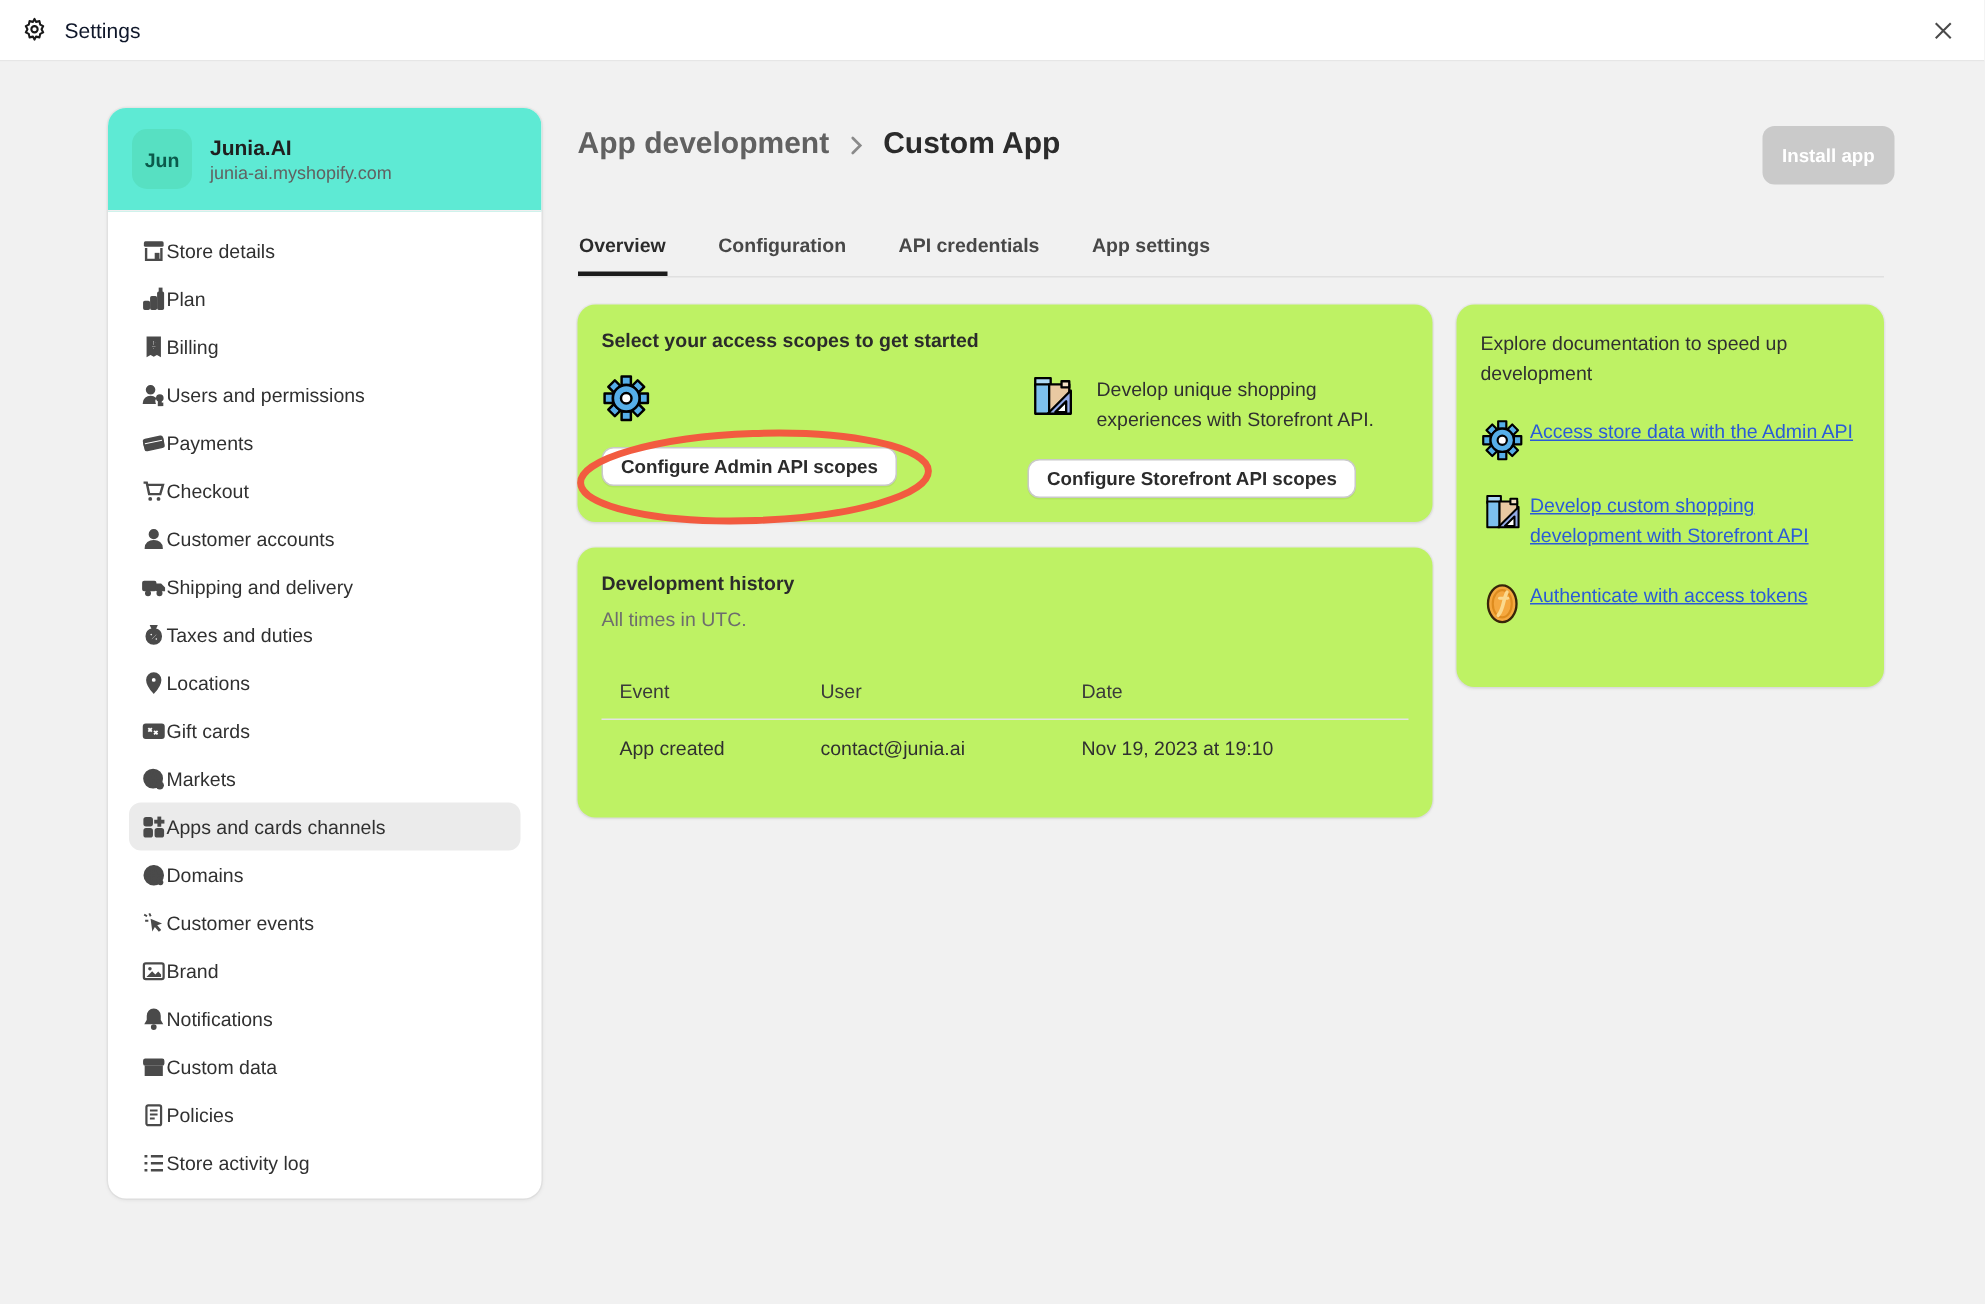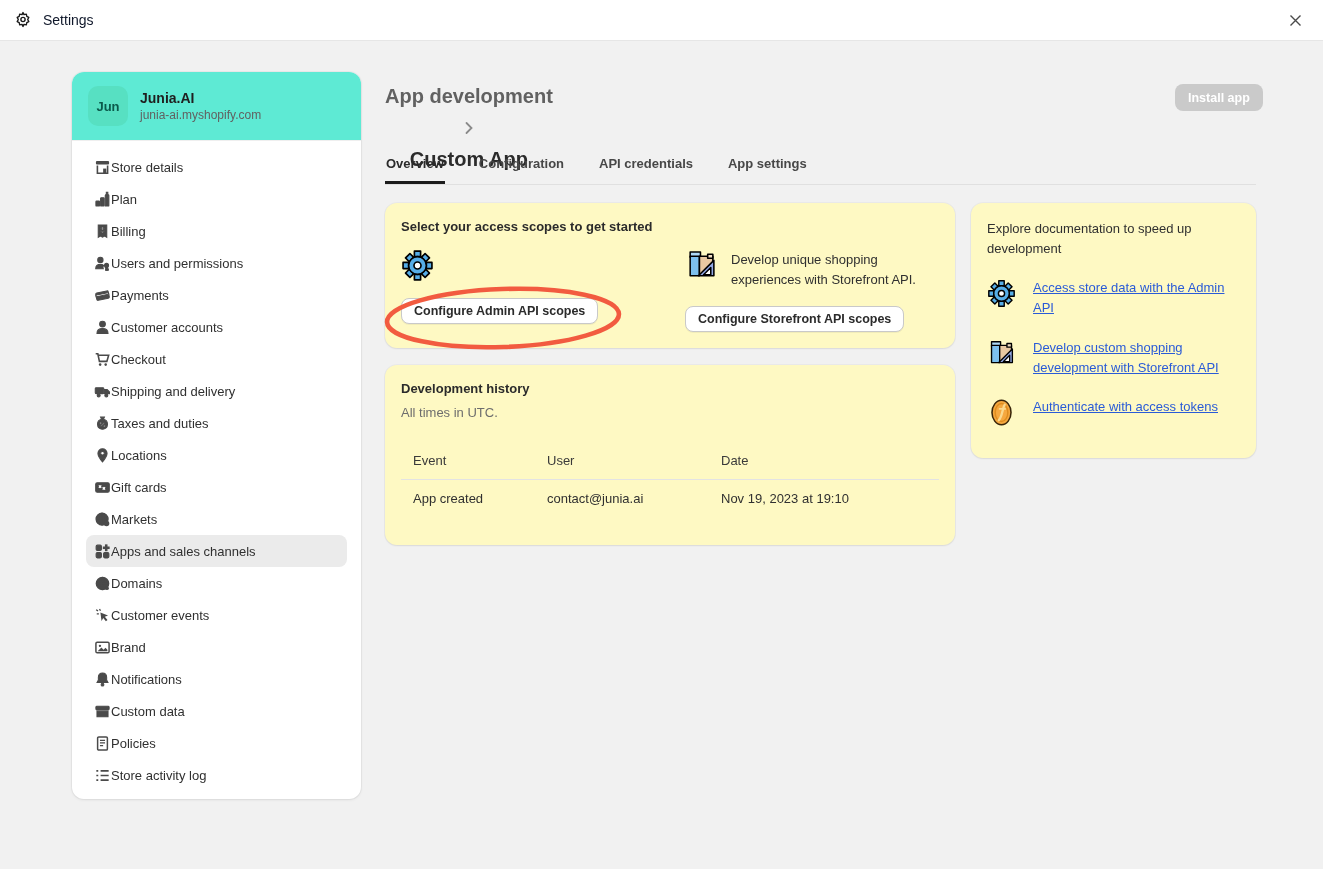--- a/index.html
+++ b/index.html
@@ -46,42 +46,42 @@
   .sitem {
     height:32px; display:flex; align-items:center; 
     padding:0 8px; border-radius:8px; cursor:pointer; color:#303030;
   }
   .sitem svg { width:17px; height:17px; flex:0 0 auto; }
   .sitem.active { background:#ebebeb; }
   .sicon { fill:#4a4a4a; stroke:#4a4a4a; }
   
   .crumbs {
     position:absolute; left:385px; top:85px;
-    display:flex; align-items:center; gap:13px;flex-direction:column;
+    display:flex; align-items:center; gap:13px;
   }
   .crumb-parent { font-size:20px; font-weight:700; color:#616161; cursor:pointer; }
   .crumb-current { font-size:20px; font-weight:700; color:#2b2b2b; }
   .crumb-sep { width:10px; height:14px; }
   .install-btn {
-    position:absolute; left:1175px; top:84px; height:27px; padding:0 13px;
+    position:absolute; left:1175px; top:84px; height:39px; padding:0 13px;
     background:#cacaca; color:#ffffff; font-weight:600; font-size:12.5px;
     border:none; border-radius:8px; display:flex; align-items:center;
   }
   
   .tabs {
     position:absolute; left:385px; top:150px; width:871px;
     display:flex; gap:33px; border-bottom:1px solid #e0e0e0;
   }
   .tab {
     padding:6px 1px 13px; font-size:13px; font-weight:600; color:#474747; cursor:pointer;
   }
   .tab.active { color:#2b2b2b; box-shadow:inset 0 -3px 0 #1c1c1c; }
   
   .card {
-    position:absolute; background:#fef9c3; border-radius:12px;
+    position:absolute; background:#bef264; border-radius:12px;
     box-shadow:0 1px 2px rgba(0,0,0,.07), 0 0 0 1px rgba(0,0,0,.03);
     padding:16px;
   }
   .card-scopes { left:385px; top:203px; width:570px; height:145px; }
   .card-history { left:385px; top:365px; width:570px; height:180px; }
   .card-docs { left:971px; top:203px; width:285px; height:255px; }
   .card-title { font-size:13px; font-weight:700; color:#2b2b2b; }
   .scopes-grid {
     margin-top:15px; display:grid; grid-template-columns:272px 1fr; column-gap:12px;
   }
@@ -98,21 +98,21 @@
   .annotation { position:absolute; left:380px; top:283px; width:246px; height:70px; pointer-events:none; z-index:5; }
   
   .subtitle { margin-top:9px; color:#6d6d6d; }
   .htable { margin-top:22px; }
   .trow { display:grid; grid-template-columns:134px 174px 1fr; }
   .tcell { padding:11px 0 11px 12px; color:#3a3a3a; }
   .trow.data { border-top:1px solid #e3e3e3; }
   .trow.data .tcell { color:#303030; }
   
   .docs-title { line-height:1.55; color:#303030; }
-  .doc-row { display:flex; gap:17px; align-items:flex-start; margin-top:19px; }
+  .doc-row { display:flex; gap:4px; align-items:flex-start; margin-top:19px; }
   .doc-row svg { width:29px; height:29px; flex:0 0 auto; margin-top:1px; }
   .doc-link { color:#2a5bd7; text-decoration:underline; line-height:1.55; cursor:pointer; }
 </style>
 </head>
 <body>
 
 <div class="topbar">
   <svg class="gear" viewBox="0 0 18 18">
     <path d="M9 1.6l1 2 2.3-.5.5 2.3 2 1-1.1 2.1 1.1 2.1-2 1-.5 2.3-2.3-.5-1 2-1-2-2.3.5-.5-2.3-2-1 1.1-2.1L3.2 6.4l2-1 .5-2.3 2.3.5z" fill="none" stroke="#1a1a1a" stroke-width="1.4" stroke-linejoin="round"></path>
     <circle cx="9" cy="8.5" r="2.1" fill="none" stroke="#1a1a1a" stroke-width="1.4"></circle>
@@ -188,37 +188,37 @@
           <g class="sicon" stroke="none" transform="rotate(-12 8 8)">
             <rect x="2" y="4.6" width="12" height="7" rx="1.2"></rect>
             <rect x="2" y="6.4" width="12" height="1.6" fill="#fff"></rect>
           </g>
         </svg>
       <span>Payments</span>
     </div>
 
     <div class="sitem">
       <svg viewBox="0 0 16 16">
-          <g class="sicon" stroke="none">
-            <circle cx="8" cy="4.8" r="2.7"></circle>
-            <path d="M2.8 13.6c0-3 2.3-4.6 5.2-4.6s5.2 1.6 5.2 4.6z"></path>
-          </g>
-        </svg>
-      <span>Customer accounts</span>
-    </div>
-
-    <div class="sitem">
-      <svg viewBox="0 0 16 16">
           <g class="sicon">
             <path d="M1.6 2.6h2l1.5 7.2h7L13.8 4H4.4" fill="none" stroke-width="1.5"></path>
             <circle cx="5.8" cy="12.8" r="1.2" stroke="none"></circle>
             <circle cx="11" cy="12.8" r="1.2" stroke="none"></circle>
           </g>
         </svg>
       <span>Checkout</span>
+    </div>
+
+    <div class="sitem">
+      <svg viewBox="0 0 16 16">
+          <g class="sicon" stroke="none">
+            <circle cx="8" cy="4.8" r="2.7"></circle>
+            <path d="M2.8 13.6c0-3 2.3-4.6 5.2-4.6s5.2 1.6 5.2 4.6z"></path>
+          </g>
+        </svg>
+      <span>Customer accounts</span>
     </div>
 
     <div class="sitem">
       <svg viewBox="0 0 16 16">
           <g class="sicon" stroke="none">
             <rect x="1.2" y="4.4" width="8" height="5.6" rx=".8"></rect>
             <path d="M9.8 6.2h2.6l2.2 2.2V10H9.8z"></path>
             <circle cx="4.4" cy="11.8" r="1.4"></circle>
             <circle cx="11.6" cy="11.8" r="1.4"></circle>
           </g>
@@ -272,21 +272,21 @@
     <div class="sitem active">
       <svg viewBox="0 0 16 16">
           <g class="sicon" stroke="none">
             <rect x="2" y="2" width="5" height="5" rx="1.2"></rect>
             <rect x="2" y="9" width="5" height="5" rx="1.2"></rect>
             <rect x="9" y="9" width="5" height="5" rx="1.2"></rect>
             <rect x="10.8" y="1.8" width="1.4" height="5.4"></rect>
             <rect x="8.8" y="3.8" width="5.4" height="1.4"></rect>
           </g>
         </svg>
-      <span>Apps and sales channels</span>
+      <span>Apps and cards channels</span>
     </div>
 
     <div class="sitem">
       <svg viewBox="0 0 16 16">
           <g class="sicon" fill="none" stroke-width="1.3">
             <circle cx="8" cy="8" r="5.8"></circle>
             <path d="M2.2 8h11.6M8 2.2c2 1.8 2 9.8 0 11.6M8 2.2c-2 1.8-2 9.8 0 11.6"></path>
             <circle cx="12.2" cy="12.4" r="1.8" fill="#4a4a4a" stroke="none"></circle>
           </g>
         </svg>

